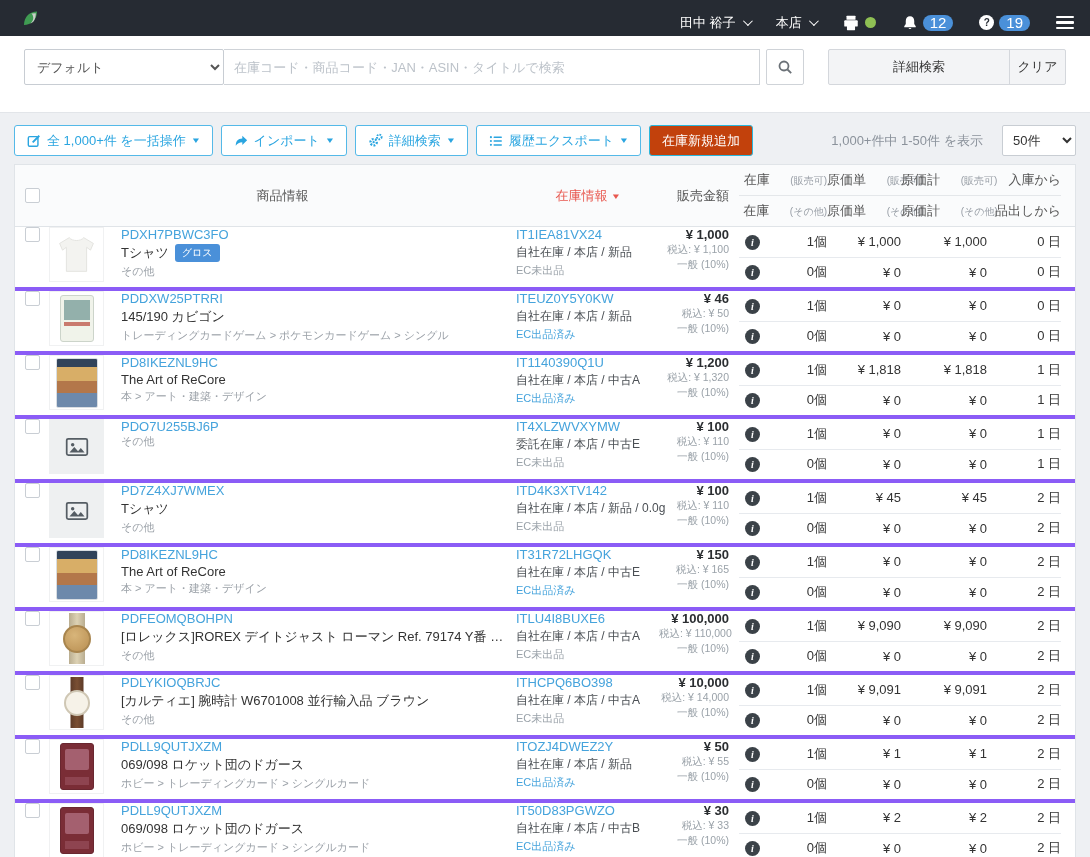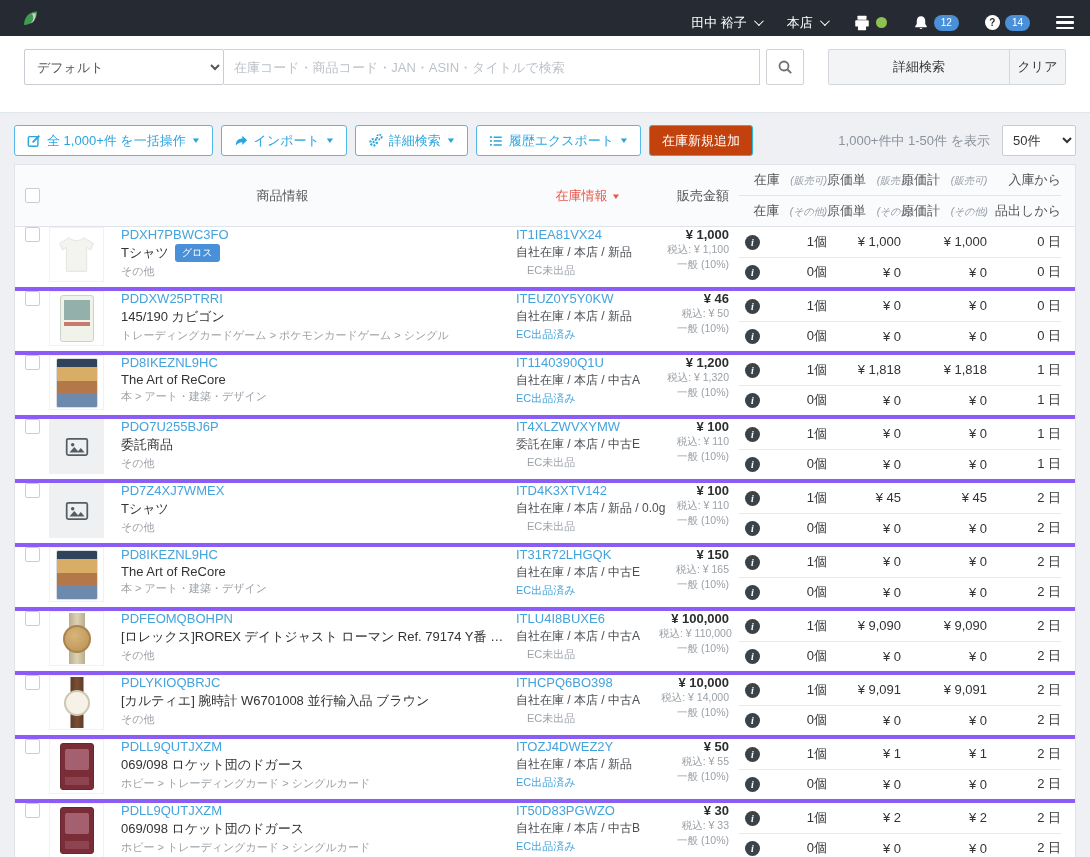--- a/index.html
+++ b/index.html
@@ -11,21 +11,21 @@
   }
   a { text-decoration:none; }
 
   
   .navbar { height:36px; background:#262b33; display:flex; align-items:center; padding:0 16px 0 22px; }
   .logo-leaf { width:17px; height:17px; display:inline-block; }
   .nav-right { margin-left:auto; display:flex; align-items:center; gap:26px;margin-top:9px; }
   .nav-item { color:#fff; font-size:13px; display:flex; align-items:center; gap:7px; cursor:pointer; }
   .chev { width:7px; height:7px; border-right:1.5px solid #fff; border-bottom:1.5px solid #fff; transform:rotate(45deg) translateY(-2px); }
   .icon-wrap { display:flex; align-items:center; gap:5px; }
-  .count-badge { background:#4a90d9; color:#fff; font-size:10px; line-height:16px; padding:0 7px; border-radius:9px; }
+  .count-badge { background:#4a90d9; color:#fff; font-size:15px; line-height:16px; padding:0 7px; border-radius:9px; }
   .green-dot { width:11px; height:11px; border-radius:50%; background:#8fc054; display:inline-block; }
   .help-circle { width:15px; height:15px; border-radius:50%; background:#fff; color:#262b33; font-size:10px; font-weight:bold; display:inline-flex; align-items:center; justify-content:center; }
   .hamburger { width:18px; display:flex; flex-direction:column; gap:3px; cursor:pointer; }
   .hamburger span { height:2.5px; background:#fff; border-radius:1px; }
 
   
   .search-strip { background:#fff; padding:13px 24px 27px 24px; border-bottom:1px solid #e2e5e9; display:flex; align-items:flex-start; }
   .search-left { flex:1; display:flex; }
   select { border:1px solid #c8cdd3; border-radius:2px; background:#fff; color:#555; font-size:13px; font-family:inherit; }
   .preset-select { width:200px; height:36px; padding:0 8px; }
@@ -34,37 +34,37 @@
   .search-btn { width:38px; height:36px; border:1px solid #cfd3d8; border-left:1px solid #cfd3d8; background:#fff; cursor:pointer; display:flex; align-items:center; justify-content:center; margin-left:6px; border-radius:2px; }
   .search-right { width:238px; margin-left:24px; display:flex; border:1px solid #d4d7dc; border-radius:2px; height:36px; background:#f3f4f6; }
   .detail-btn { flex:1; border:none; background:transparent; font-size:13px; color:#333; cursor:pointer; font-family:inherit; }
   .clear-btn { width:56px; border:none; border-left:1px solid #d4d7dc; background:transparent; font-size:13px; color:#333; cursor:pointer; font-family:inherit; }
 
   
   .toolbar { margin:12px 14px 8px 14px; display:flex; align-items:center; gap:8px; }
   .tb-btn { height:31px; padding:0 12px; background:#fff; border:1px solid #54b9e8; border-radius:3px; color:#2aa5e0; font-size:13px; display:inline-flex; align-items:center; gap:6px; cursor:pointer; font-family:inherit; }
   .tb-btn .caret { font-size:8px; transform:scaleX(1.3); }
   .tb-btn.primary { background:#c2410c; border-color:#29b7dd; color:#fff; }
-  .tb-right { margin-left:auto; display:flex; align-items:center; gap:12px; color:#8b929b; font-size:13px; }
+  .tb-right { margin-left:auto; display:flex; align-items:center; gap:19px; color:#8b929b; font-size:13px; }
   .pagesize-select { width:74px; height:31px; padding:0 6px; color:#333; }
 
   
   .table { margin:0 14px; background:#fff; border:1px solid #e0e4e8; border-bottom:none; }
   .thead { display:flex; height:62px; background:#fafbfc; border-bottom:1px solid #e0e4e8; color:#555; }
   .col-check { width:34px; flex:none; display:flex; align-items:center; justify-content:center; }
   .checkbox { width:15px; height:15px; border:1px solid #c9ced4; border-radius:2px; background:#fff; cursor:pointer; display:inline-block; }
   .h-product { flex:1; display:flex; align-items:center; justify-content:center; }
   .h-stock { width:143px; flex:none; display:flex; align-items:center; justify-content:center; color:#e8584f; gap:4px; cursor:pointer; }
   .sort-caret { font-size:8px; transform:scaleX(1.3); margin-top:2px; }
   .h-price { width:80px; flex:none; display:flex; align-items:center; justify-content:flex-end; padding-right:10px; }
   .h-right { width:336px; flex:none; padding-right:14px; display:flex; flex-direction:column; }
   .h-subrow { height:31px; display:flex; align-items:center; }
   .h-subrow.second { border-top:1px solid #e4e7ea; }
   .hcell { text-align:right; white-space:nowrap; }
-  .hcell small { font-size:10px; color:#969ca4; margin-left:7px;font-style:italic; }
+  .hcell small { font-size:10px; color:#969ca4; margin-left:17px; }
   .hcell.q { width:88px; } .hcell.c { width:74px; } .hcell.t { width:86px; } .hcell.d { width:74px; }
 
   .trow { display:flex; height:64px; border-bottom:4px solid #8b5cf6; background:#fff; align-items:flex-start; }
   .col-img { width:72px; flex:none; display:flex; align-items:center; }
   .thumb { width:55px; height:55px; background:#fff; border:1px solid #f0f1f2; position:relative; display:flex; align-items:center; justify-content:center; overflow:hidden; cursor:pointer; }
   .thumb > * { display:none; }
   .thumb-placeholder { background:#eef0f1; border-color:#eef0f1; }
   .thumb-placeholder .ph-icon { display:block; }
   .thumb-tshirt .tshirt-icon { display:block; }
   .card-art { position:relative; width:34px; height:47px; border-radius:3px; }
@@ -89,21 +89,21 @@
 
   .col-product { flex:1; min-width:0; padding-right:8px; }
   .code-link { color:#45a3dc; font-size:13px; display:inline-block; white-space:nowrap; }
   .title-line { margin:2px 0; display:flex; align-items:center; gap:6px; min-width:0; }
   .p-title { color:#333; white-space:nowrap; overflow:hidden; text-overflow:ellipsis; }
   .badge { background:#4a90d9; color:#fff; font-size:10px; padding:2px 7px; border-radius:3px; flex:none; }
   .category { color:#9ba1a8; font-size:11px; white-space:nowrap; overflow:hidden; text-overflow:ellipsis; }
   .col-stock { width:143px; flex:none; }
   .location { color:#4a4f54; font-size:12px; margin:2px 0; white-space:nowrap; }
   .ec-status { font-size:11px; cursor:default; }
-  .ec-status.ec-unlisted { color:#9aa2a9;margin-left:11px; }
+  .ec-status.ec-unlisted { color:#9aa2a9; }
   .ec-status.ec-listed { color:#45a3dc; cursor:pointer; }
   .col-price { width:80px; flex:none; text-align:right; padding-right:10px; white-space:nowrap; }
   .price { color:#2b2e31; font-weight:bold; font-size:13px; }
   .price-sub { color:#9aa2a9; font-size:10.5px; line-height:15px; }
   .col-right { width:336px; flex:none; padding-right:14px; align-self:stretch; display:flex; flex-direction:column; justify-content:center; }
   .subrow { height:31px; display:flex; align-items:center; }
   .subrow.second { border-top:1px solid #e7eaee; }
   .cell { text-align:right; white-space:nowrap; color:#333; }
   .cell.info { width:30px; text-align:left; padding-left:6px; }
   .cell.qty { width:58px; } .cell.cost { width:74px; } .cell.total { width:86px; } .cell.days { width:74px; }
@@ -136,21 +136,21 @@
     </div>
     <div class="icon-wrap">
       <svg width="16" height="16" viewBox="0 0 20 20">
         <path d="M10 1.5 c-3.2 0-5.3 2.5-5.3 6 v3.6 L2.8 14.2 v1 h14.4 v-1 L15.3 11.1 V7.5 c0-3.5-2.1-6-5.3-6 z" fill="#fff"></path>
         <path d="M8.2 16.2 a1.9 1.9 0 0 0 3.6 0 z" fill="#fff"></path>
       </svg>
       <span class="count-badge">12</span>
     </div>
     <div class="icon-wrap">
       <span class="help-circle">?</span>
-      <span class="count-badge">14</span>
+      <span class="count-badge">19</span>
     </div>
     <div class="hamburger">
         <span></span>
         <span></span>
         <span></span>
       </div>
   </div>
 </header>
 
 <div class="search-strip">
@@ -399,24 +399,20 @@
         <svg class="ph-icon" width="26" height="26" viewBox="0 0 24 24">
           <rect x="2.5" y="4.5" width="19" height="15" rx="1.5" fill="none" stroke="#555d64" stroke-width="1.6"></rect>
           <circle cx="8" cy="10" r="1.6" fill="#555d64"></circle>
           <path d="M5 17 l4.5-5 3.5 4 2.5-3 3.5 4 z" fill="#555d64"></path>
         </svg>
 
       </div>
     </div>
     <div class="col-product">
       <a href="#" class="code-link">PDO7U255BJ6P</a>
-      <div class="title-line">
-        <span class="p-title">委託商品</span>
-
-      </div>
       <div class="category">その他</div>
     </div>
     <div class="col-stock">
       <a href="#" class="code-link">IT4XLZWVXYMW</a>
       <div class="location">委託在庫 / 本店 / 中古E</div>
       <div class="ec-status ec-unlisted">EC未出品</div>
     </div>
     <div class="col-price">
       <div class="price">¥ 100</div>
       <div class="price-sub">税込: ¥ 110</div>

